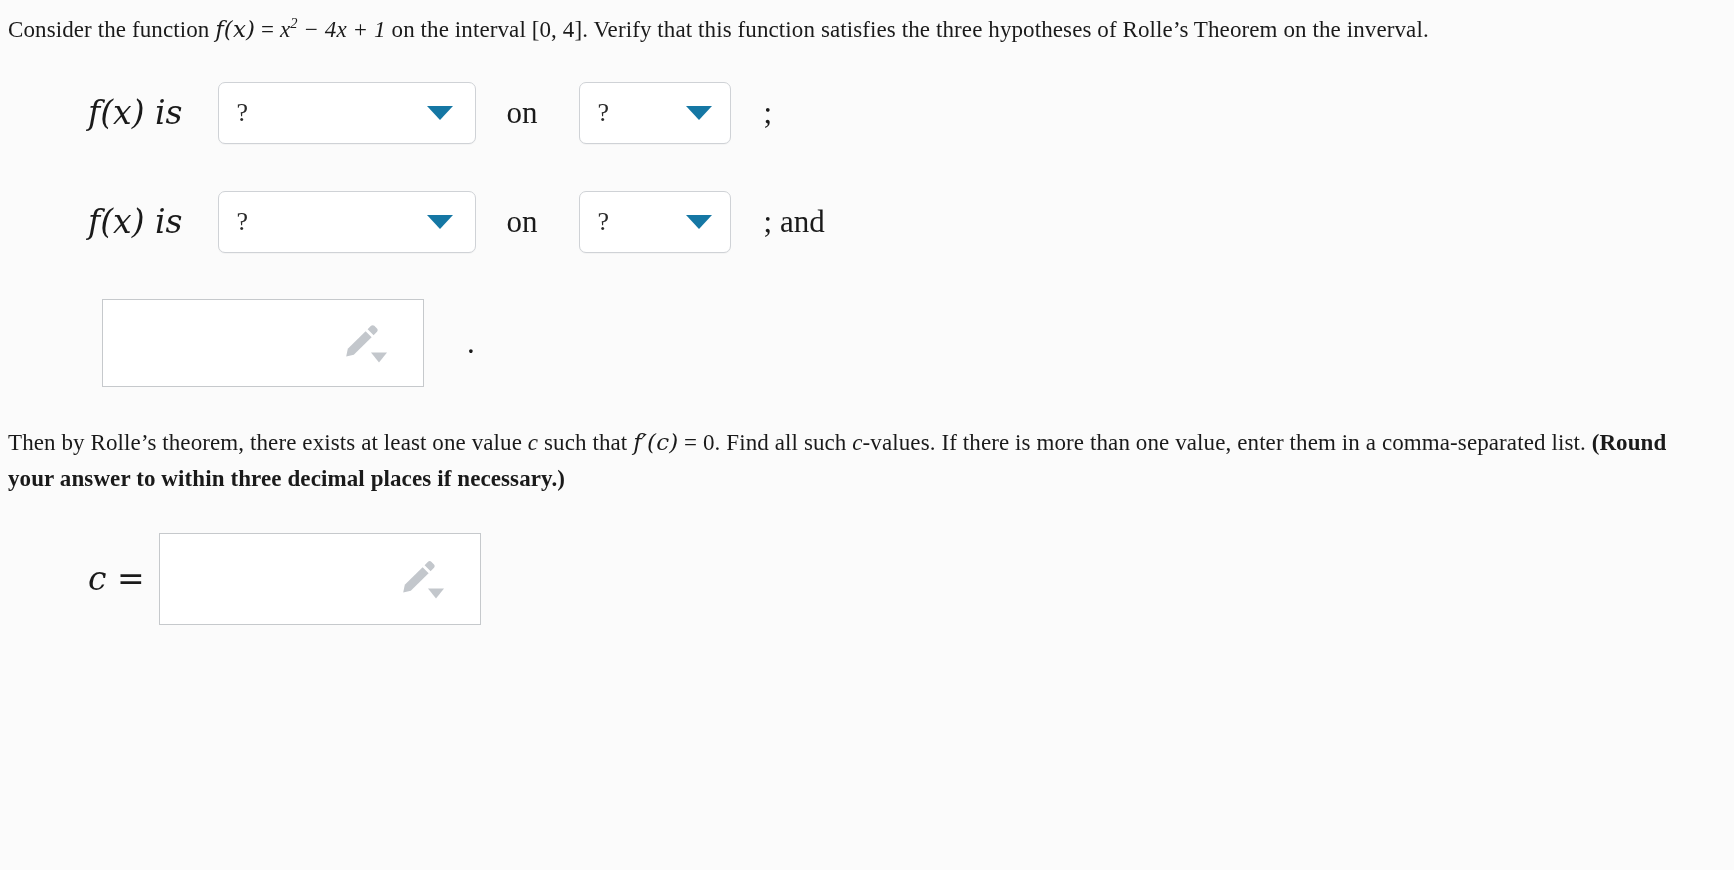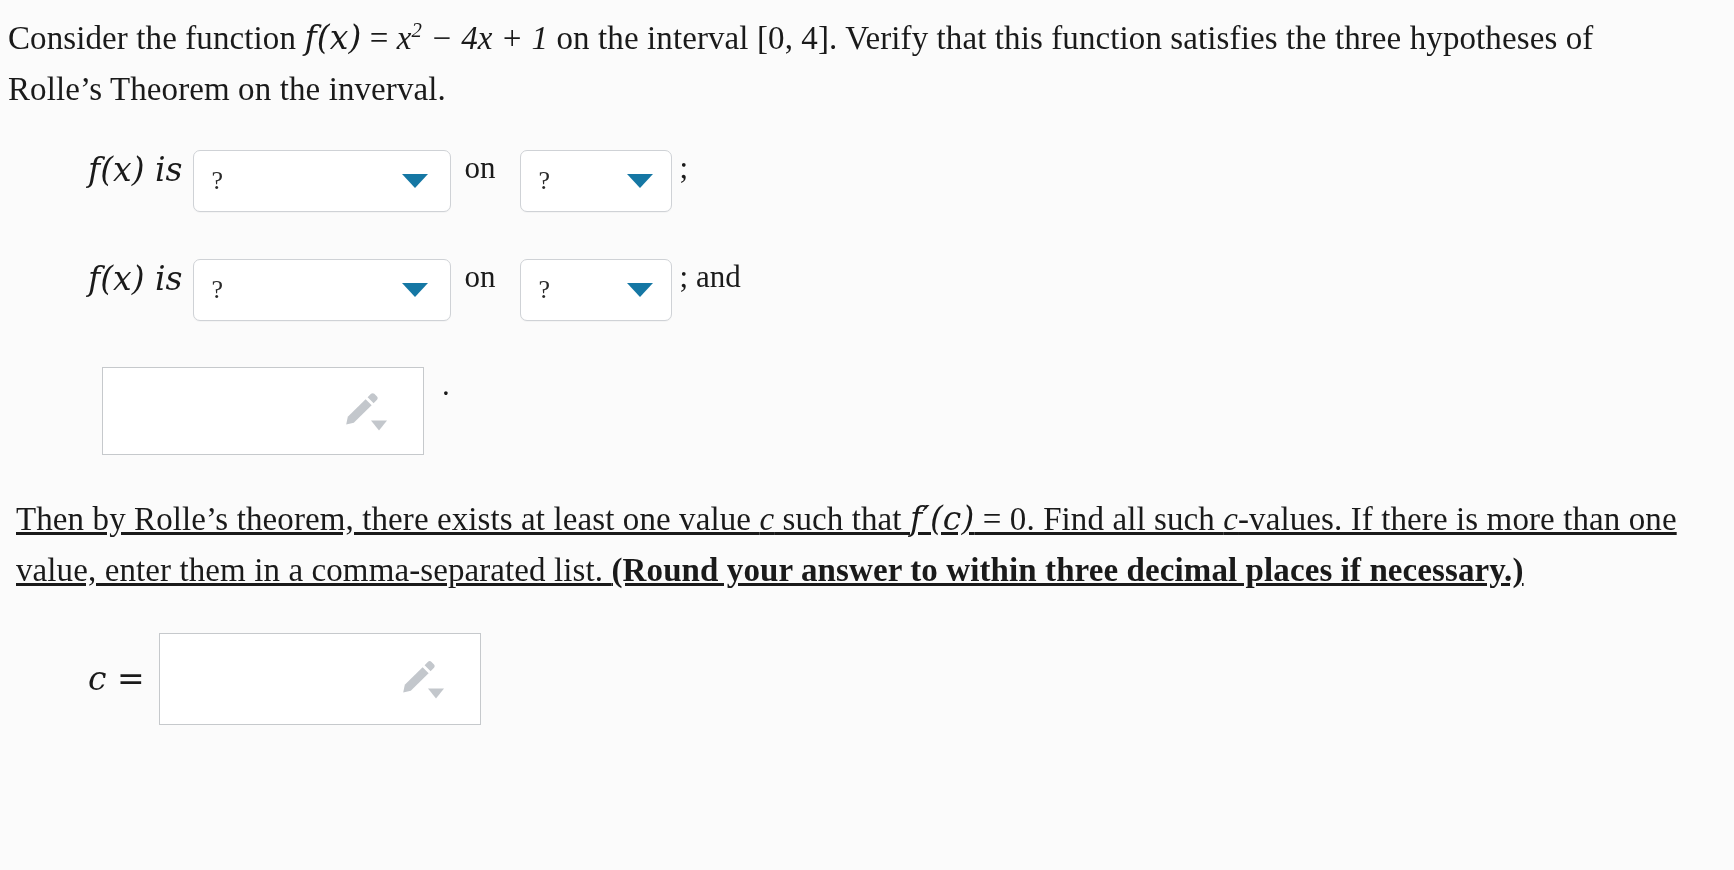--- a/index.html
+++ b/index.html
@@ -18,34 +18,33 @@
   .page {
     position: relative;
     width: 1734px;
     height: 870px;
     padding: 0;
     box-sizing: border-box;
   }
 
   
   .prose {
-    font-size: 33px;
+    font-size: 23px;
     line-height: 1.56;
     letter-spacing: 0.1px;
     padding: 0 12px 0 8px;
     box-sizing: border-box;
   }
   .intro {
     margin: 12px 0 0 0;
     max-width: 1700px;
   }
   .then-para {
-    margin: 8px;
+    margin: 0;
     max-width: 1690px;
-    text-decoration: underline;
   }
   .mth {
     font-family: "DejaVu Serif", "Liberation Serif", serif;
     font-style: italic;
   }
   .mi { font-style: italic; }
   .mop { font-style: normal; }
   .bold { font-weight: bold; }
   .nowrap { white-space: nowrap; }
   sup.exp {
@@ -55,33 +54,35 @@
     font-style: italic;
   }
 
   
   .answers {
     margin-top: 34px;
     padding-left: 88px;
   }
   .arow {
     display: flex;
+    align-items: center;
     min-height: 56px;
+    gap: 25px;
   }
   .arow.r1 { margin-bottom: 47px; }
   .arow.r2 { margin-bottom: 46px; }
 
   .lbl {
     font-size: 33px;
     white-space: nowrap;
     display: inline-block;
   }
   .word-on {
     font-size: 31px;
-    margin: 0 14px;
+    margin: 0 6px;
     white-space: nowrap;
   }
   .tail {
     font-size: 31px;
     margin-left: 8px;
     white-space: nowrap;
   }
   .tail-dot {
     font-size: 31px;
     margin-left: 18px;

